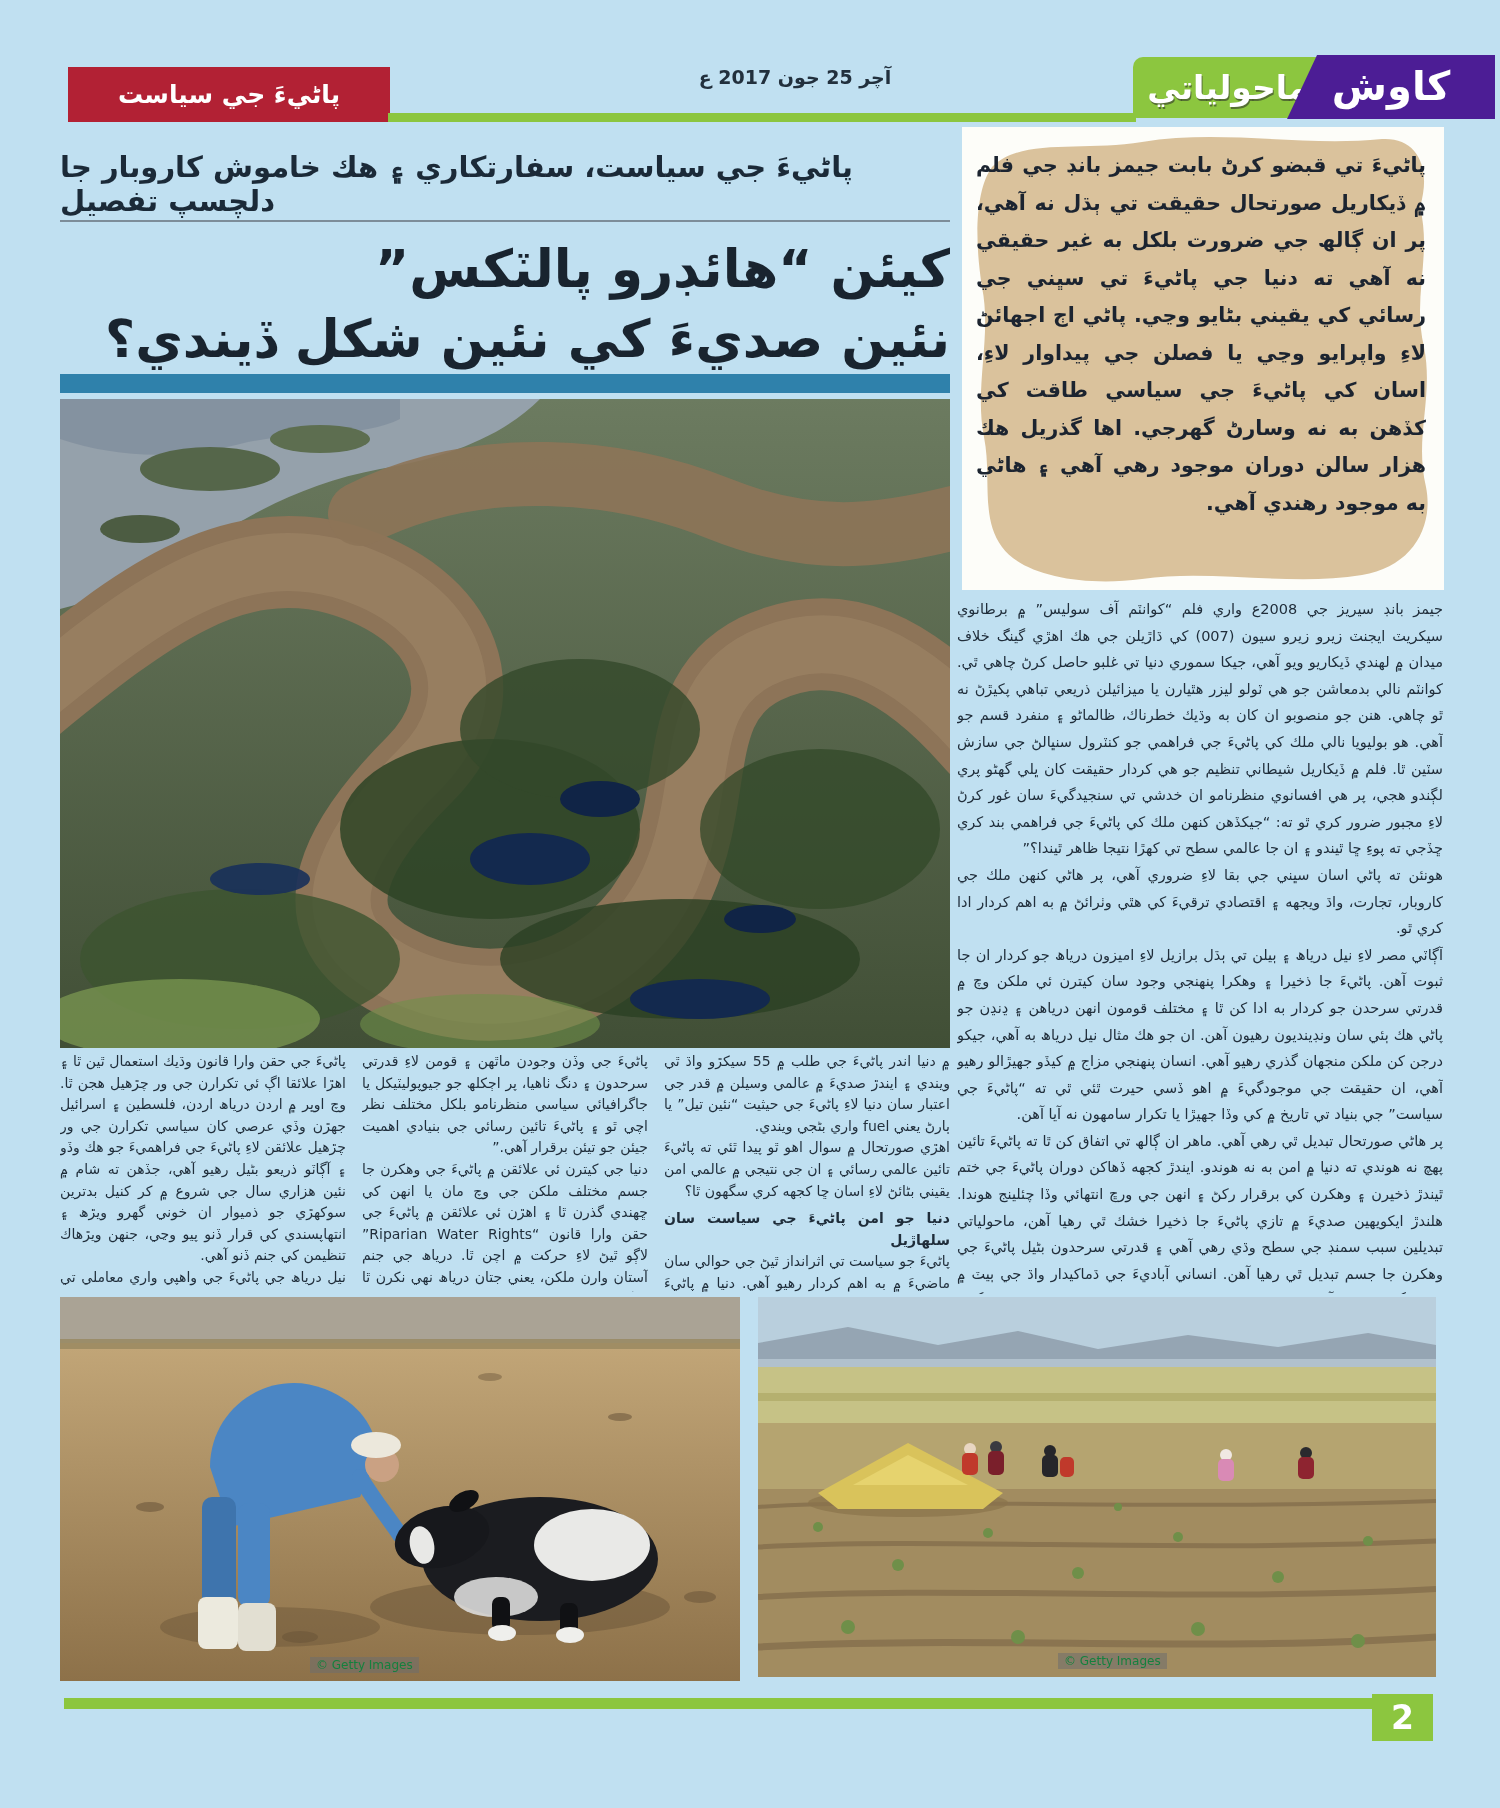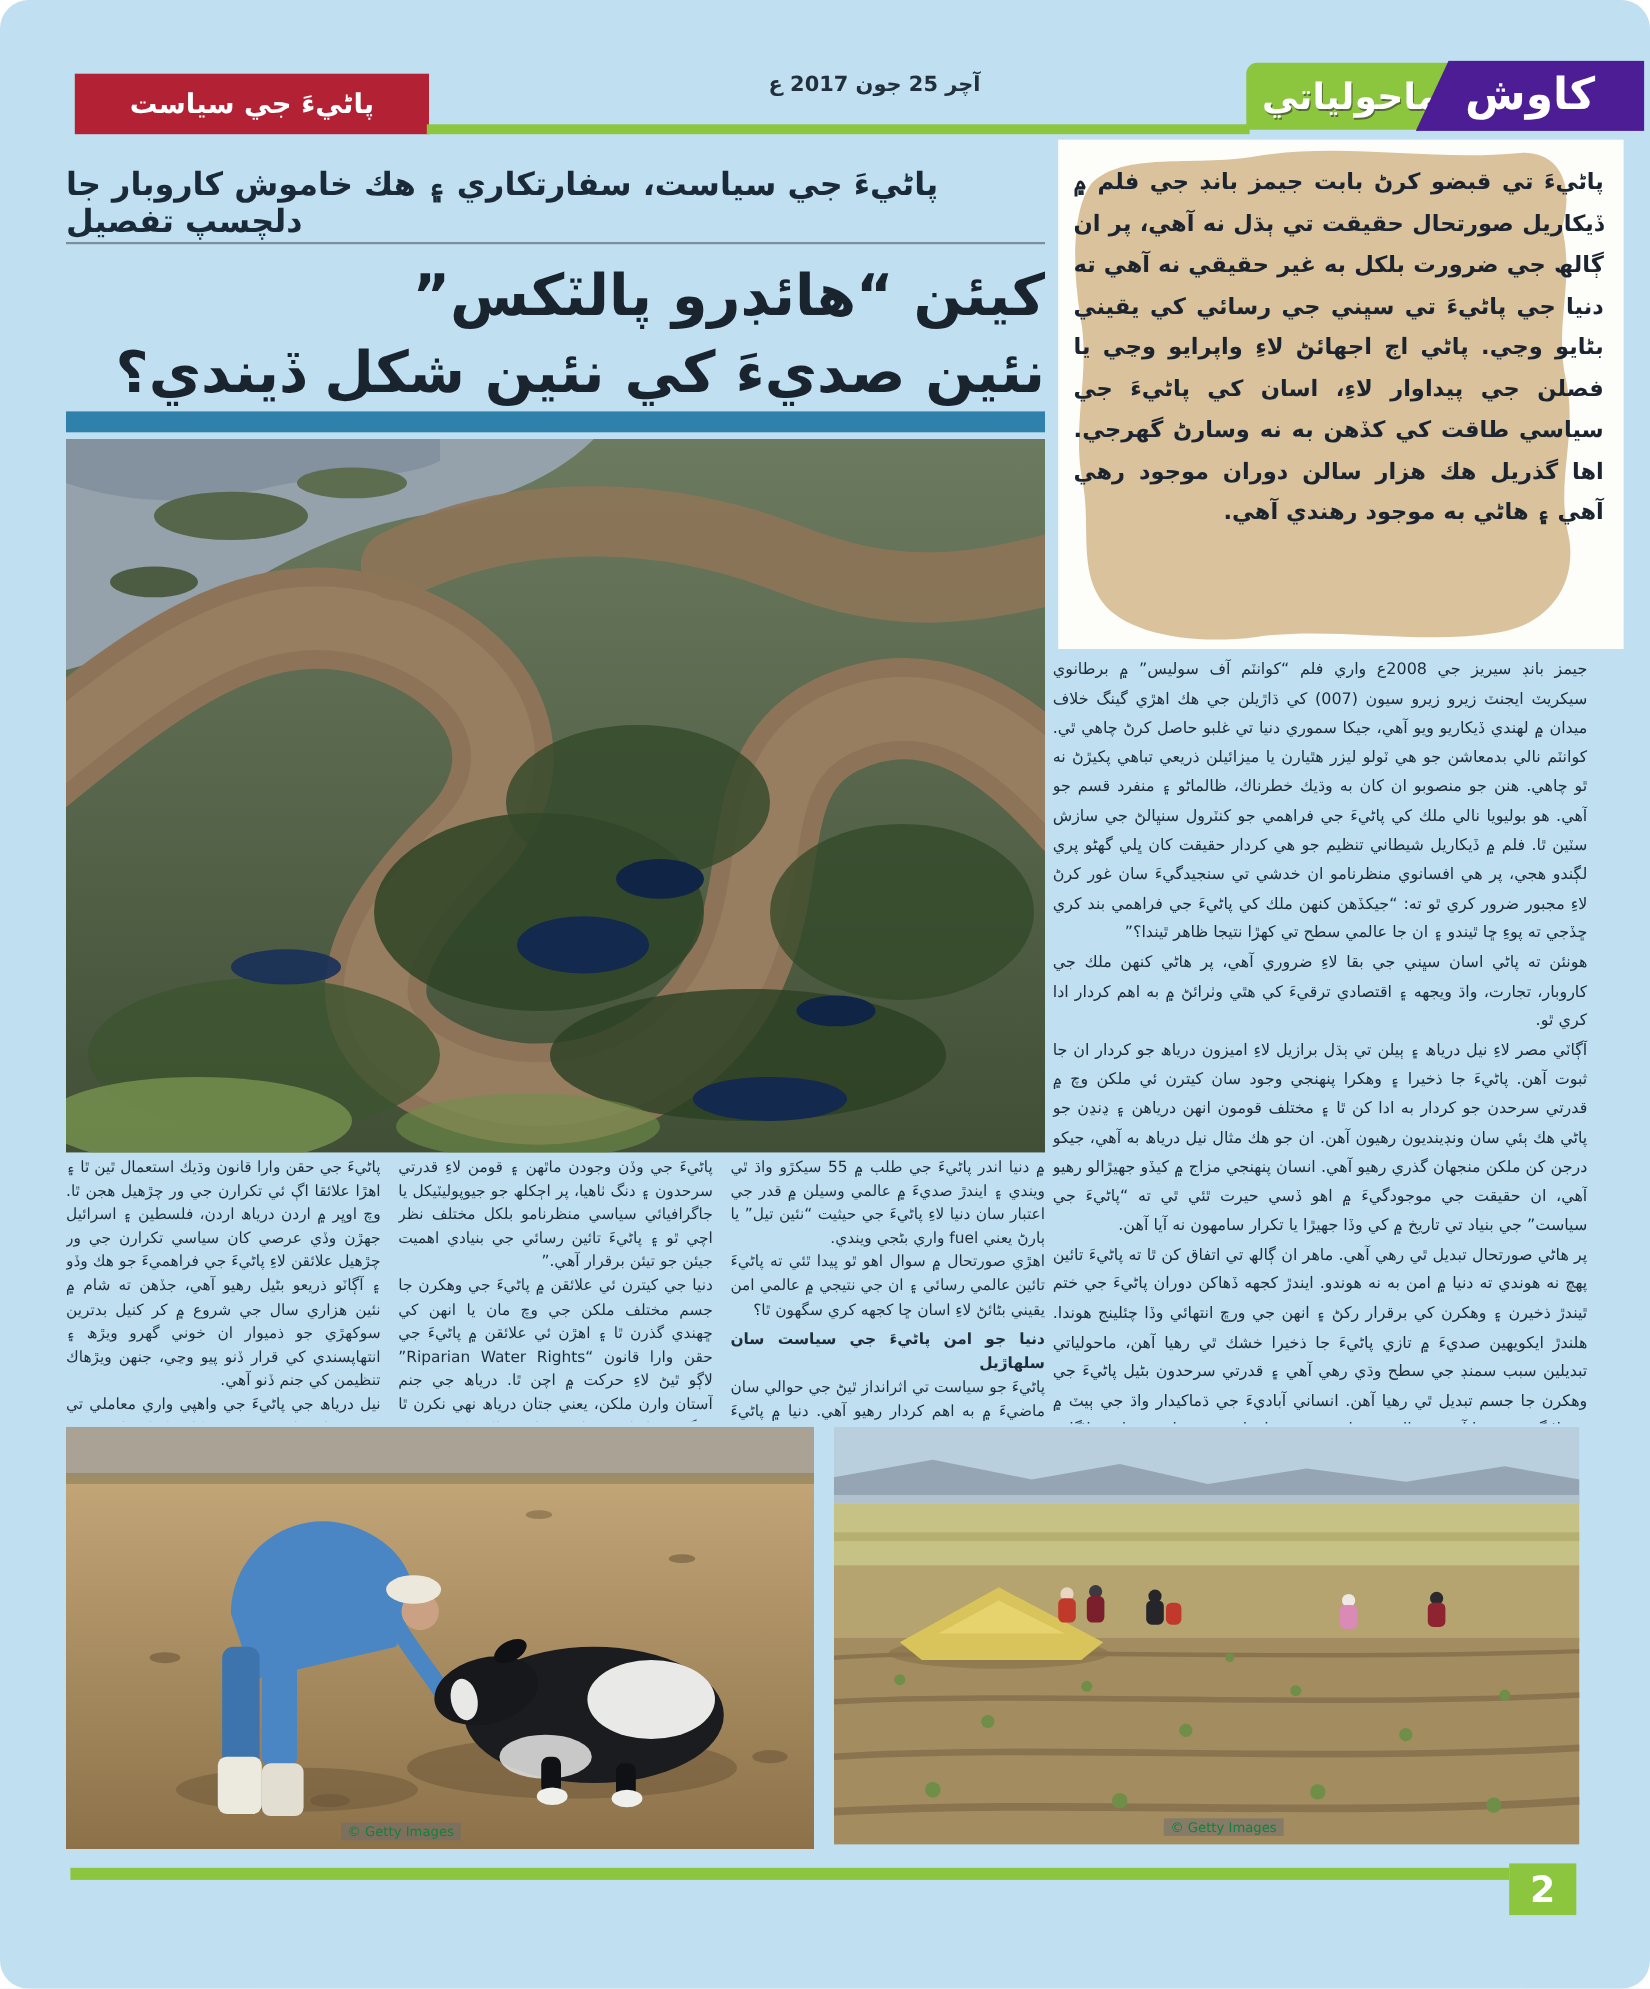--- a/index.html
+++ b/index.html
@@ -1,36 +1,36 @@
 <!DOCTYPE html>
 <html lang="sd" dir="rtl"><head>
 <meta charset="utf-8">
 <style>
   html,body{margin:0;padding:0;}
   body{font-family:"DejaVu Sans",sans-serif;}
-  .page{position:relative;width:1500px;height:1808px;background:#c0e0f1;overflow:hidden;direction:rtl;border-radius:26px;}
+  .page{position:relative;width:1500px;height:1808px;background:#c0e0f1;overflow:hidden;direction:rtl;}
   .abs{position:absolute;}
   .tag-box{left:68px;top:67px;width:322px;height:55px;background:#b22134;color:#fff;
     font-weight:bold;font-size:25px;line-height:55px;text-align:center;}
   .green-rule{left:388px;top:113px;width:748px;height:9px;background:#8cc63f;}
   .date{left:620px;top:66px;width:350px;text-align:center;font-size:19px;color:#22303d;font-weight:bold;}
   .mast-green{left:1133px;top:57px;width:190px;height:61px;background:#8cc63f;border-radius:10px 0 0 4px;
     color:#fff;font-weight:bold;font-size:33px;line-height:61px;text-align:center;
     text-shadow:1px 2px 0 rgba(40,40,40,.55);z-index:1;}
   .mast-black{left:1287px;top:55px;width:208px;height:64px;background:#4c1d95;
     clip-path:polygon(30px 0,100% 0,100% 100%,0 100%);color:#fff;font-weight:bold;
     font-size:40px;line-height:62px;text-align:center;z-index:2;}
   .kicker{left:60px;top:150px;width:890px;text-align:left;font-weight:bold;font-size:29px;color:#1b2a38;}
   .kicker-rule{left:60px;top:220px;width:890px;height:2px;background:#7d8d99;}
   .headline{left:60px;top:234px;width:890px;font-weight:bold;
     font-size:52px;line-height:70px;color:#19242f;}
   .blue-bar{left:60px;top:374px;width:890px;height:19px;background:#2f81ab;}
   .photo{overflow:hidden;}
   .river{left:60px;top:399px;width:890px;height:649px;}
-  .pullquote-box{left:962px;top:127px;width:482px;height:463px;background:#fdfdf9;padding-left:32px;}
+  .pullquote-box{left:962px;top:127px;width:482px;height:463px;background:#fdfdf9;}
   .pullquote-text{position:absolute;left:14px;top:20px;right:18px;bottom:10px;
     font-weight:bold;font-size:20.5px;line-height:37.5px;color:#1c2430;
     text-align:justify;direction:rtl;}
   .right-body{left:957px;top:596px;width:486px;height:698px;overflow:hidden;
     font-size:14.5px;line-height:26.6px;color:#202e3b;text-align:justify;direction:rtl;}
   .right-body p{margin:0;}
   .cols{left:60px;top:1051px;width:890px;height:241px;display:grid;
     grid-template-columns:1fr 1fr 1fr;gap:16px;direction:rtl;overflow:hidden;}
   .col{overflow:hidden;font-size:14px;line-height:21.6px;color:#1f2d3a;text-align:justify;direction:rtl;}
   .col p{margin:0;}

